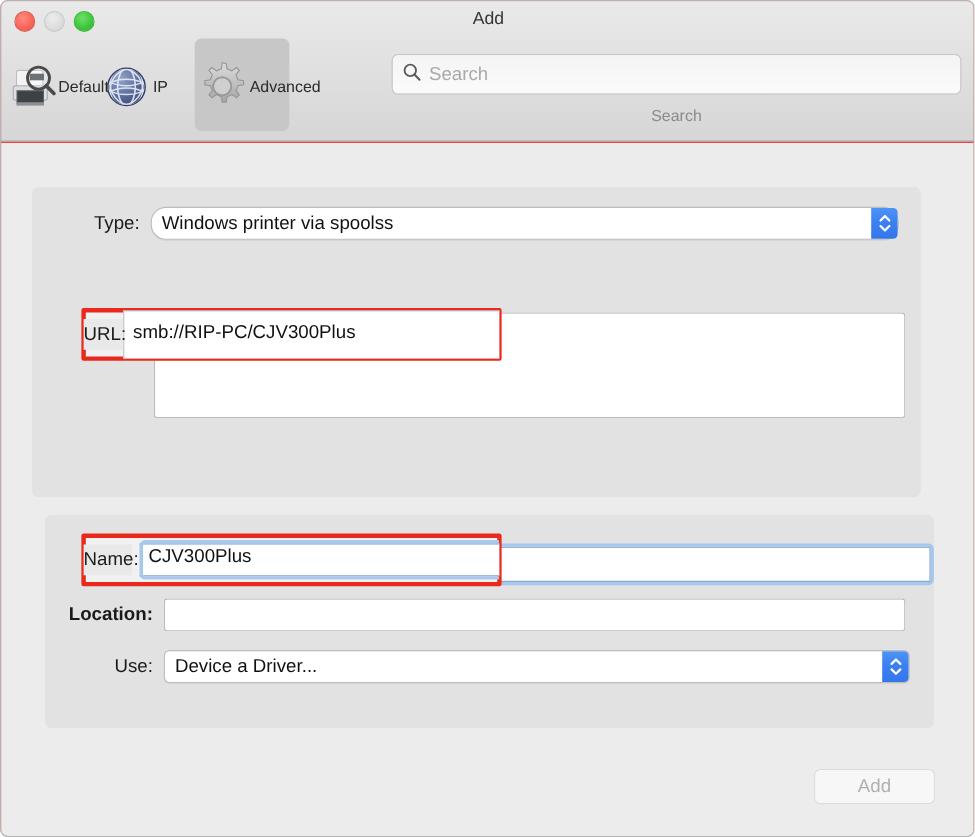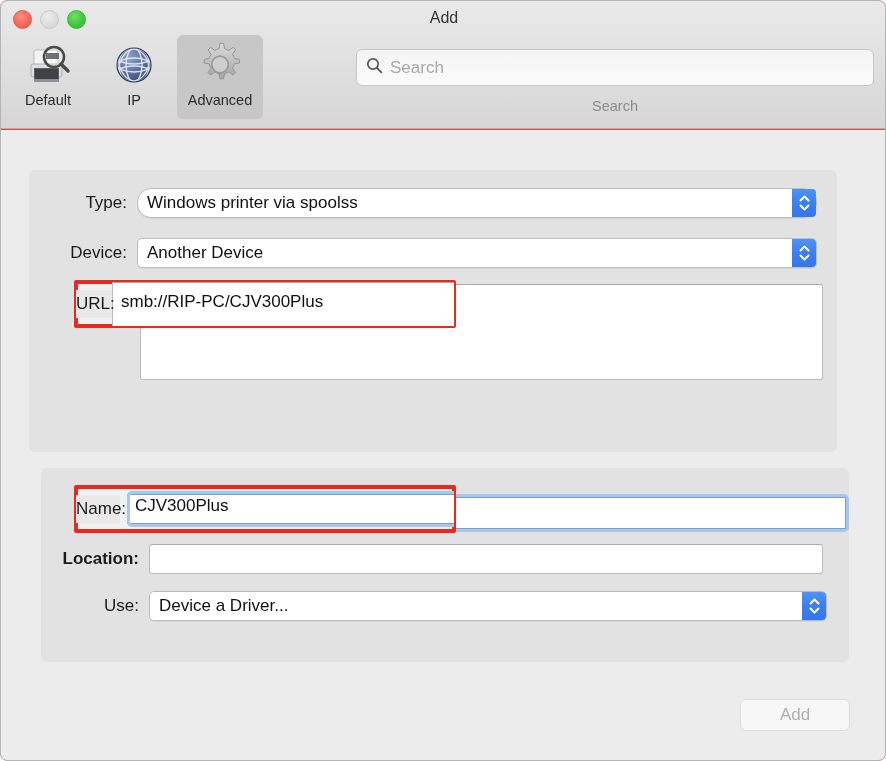--- a/index.html
+++ b/index.html
@@ -70,21 +70,20 @@
   .tabs {
     position: absolute;
     left: 4px; top: 34px;
     display: flex;
   }
   .tab {
     width: 86px;
     height: 84px;
     border-radius: 6px;
     display: flex;
-    flex-direction: column;
     align-items: center;
     justify-content: flex-start;
     padding-top: 4px;
     box-sizing: border-box;
     cursor: default;
   }
   .tab.selected { background: #c7c7c7; }
   .tab .ticon {
     height: 52px;
     display: flex;
@@ -389,34 +388,20 @@
             <svg class="chev" width="11" height="7" viewBox="0 0 11 7">
                 <polyline points="1.5,5.5 5.5,1.5 9.5,5.5" fill="none" stroke="#ffffff" stroke-width="2" stroke-linecap="round" stroke-linejoin="round"></polyline>
               </svg>
             <svg class="chev" width="11" height="7" viewBox="0 0 11 7">
                 <polyline points="1.5,1.5 5.5,5.5 9.5,1.5" fill="none" stroke="#ffffff" stroke-width="2" stroke-linecap="round" stroke-linejoin="round"></polyline>
               </svg>
           </span>
         </div>
       </div>
 
-      <div class="row" style="left:10px; top:68px;">
-        <div class="flabel">Device:</div>
-        <div class="popup" style="width:680px;">
-          <span class="pvalue">Another Device</span>
-          <span class="stepper">
-            <svg class="chev" width="11" height="7" viewBox="0 0 11 7">
-                <polyline points="1.5,5.5 5.5,1.5 9.5,5.5" fill="none" stroke="#ffffff" stroke-width="2" stroke-linecap="round" stroke-linejoin="round"></polyline>
-              </svg>
-            <svg class="chev" width="11" height="7" viewBox="0 0 11 7">
-                <polyline points="1.5,1.5 5.5,5.5 9.5,1.5" fill="none" stroke="#ffffff" stroke-width="2" stroke-linecap="round" stroke-linejoin="round"></polyline>
-              </svg>
-          </span>
-        </div>
-      </div>
 
       <div class="flabel" style="position:absolute; left:10px; top:125px; line-height:24px;">URL:</div>
       <div class="tarea" style="left:111px; top:114px; width:683px; height:96px;">
         <span class="tvalue">smb://RIP-PC/CJV300Plus</span>
       </div>
 
     </div>
 
     <div class="panel bot">
 

